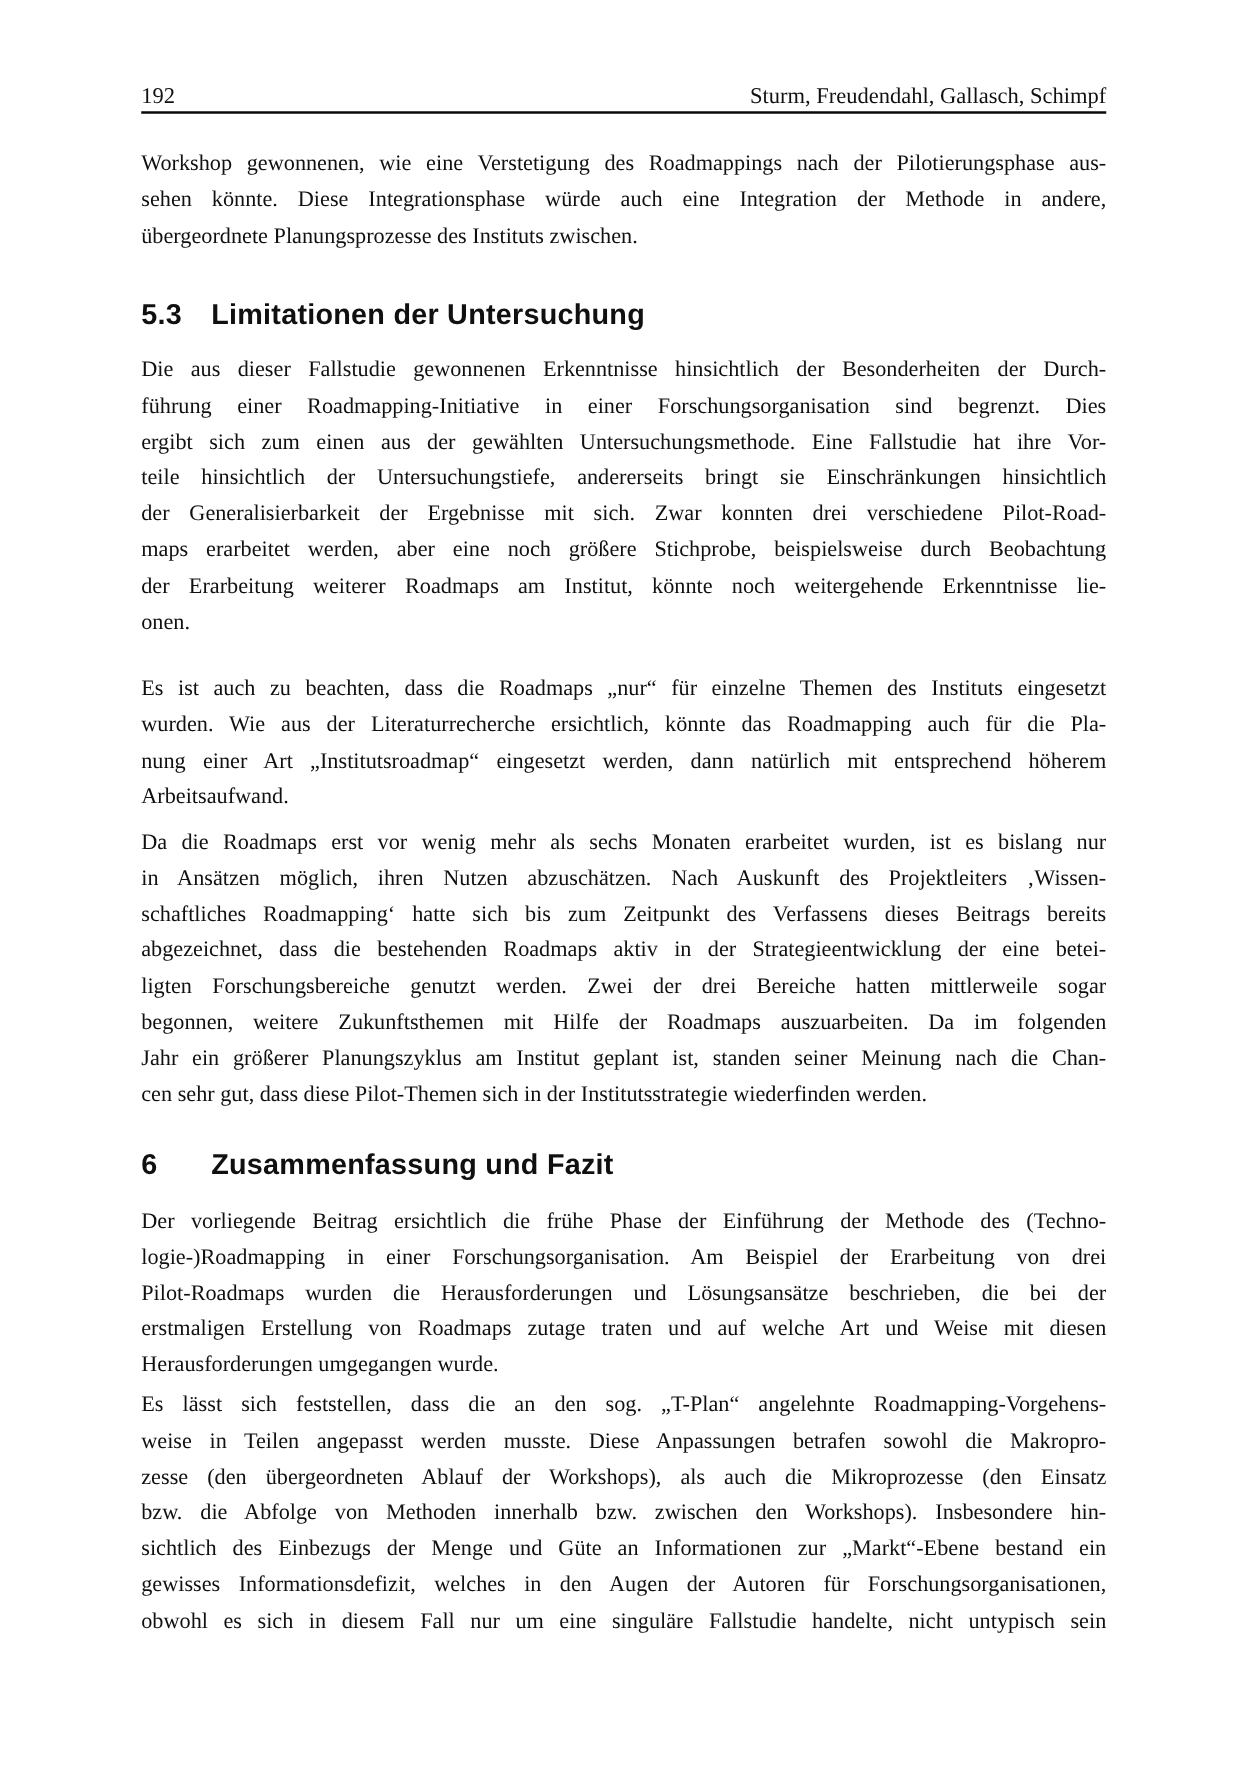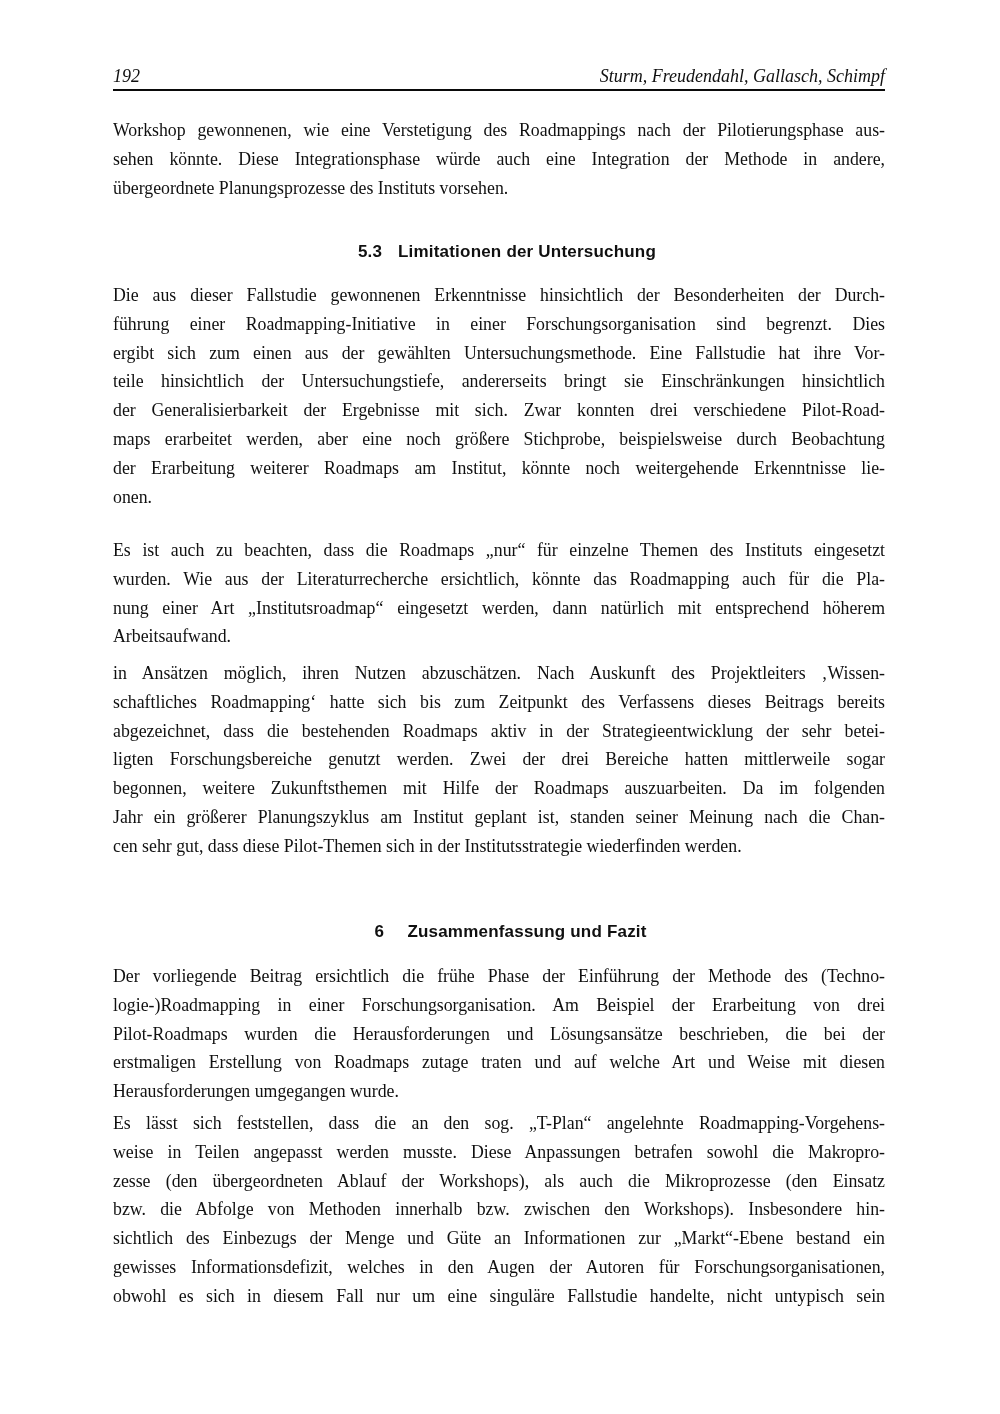--- a/index.html
+++ b/index.html
@@ -21,21 +21,20 @@
     left: 113px;
     width: 772px;
   }
   
   .header-row {
     display: flex;
     justify-content: space-between;
     align-items: center;
     font-size: 18px;
     line-height: 20px;
-    font-style: italic;
   }
   .header-rule {
     border: 0;
     border-top: 2px solid #0a0a0a;
     margin: 0;
   }
   
   .para {
     font-size: 17.8px;
     line-height: 28.8px;
@@ -46,45 +45,44 @@
     text-justify: inter-word;
     white-space: normal;
   }
   .para .line-last {
     text-align-last: left;
   }
   
   .heading {
     font-family: "Liberation Sans", sans-serif;
     font-weight: bold;
-    font-size: 17px;
+    font-size: 23px;
     line-height: 27px;
     letter-spacing: 0.2px;
-    text-align: center;
   }
   .heading .num {
     display: inline-block;
     min-width: 56px;
   }
 </style>
 </head>
 <body>
 
 <div class="page">
 
   <div class="block header-row" style="top:66px;">
     <span>192</span>
     <span>Sturm, Freudendahl, Gallasch, Schimpf</span>
   </div>
   <hr class="block header-rule" style="top:89px;">
 
   <div class="block para" style="top:116px;">
       <div class="line">Workshop gewonnenen, wie eine Verstetigung des Roadmappings nach der Pilotierungsphase aus-</div>
       <div class="line">sehen könnte. Diese Integrationsphase würde auch eine Integration der Methode in andere,</div>
-      <div class="line line-last">übergeordnete Planungsprozesse des Instituts vorsehen.</div>
+      <div class="line line-last">übergeordnete Planungsprozesse des Instituts zwischen.</div>
     </div>
 
   <div class="block heading" style="top:238px;">
     <span class="num">5.3</span><span>Limitationen der Untersuchung</span>
   </div>
 
   <div class="block para" style="top:281px;">
       <div class="line">Die aus dieser Fallstudie gewonnenen Erkenntnisse hinsichtlich der Besonderheiten der Durch-</div>
       <div class="line">führung einer Roadmapping-Initiative in einer Forschungsorganisation sind begrenzt. Dies</div>
       <div class="line">ergibt sich zum einen aus der gewählten Untersuchungsmethode. Eine Fallstudie hat ihre Vor-</div>
@@ -96,23 +94,24 @@
     </div>
 
   <div class="block para" style="top:536px;">
       <div class="line">Es ist auch zu beachten, dass die Roadmaps „nur“ für einzelne Themen des Instituts eingesetzt</div>
       <div class="line">wurden. Wie aus der Literaturrecherche ersichtlich, könnte das Roadmapping auch für die Pla-</div>
       <div class="line">nung einer Art „Institutsroadmap“ eingesetzt werden, dann natürlich mit entsprechend höherem</div>
       <div class="line line-last">Arbeitsaufwand.</div>
     </div>
 
   <div class="block para" style="top:659px;">
+      <div class="line">Da die Roadmaps erst vor wenig mehr als sechs Monaten erarbeitet wurden, ist es bislang nur</div>
       <div class="line">in Ansätzen möglich, ihren Nutzen abzuschätzen. Nach Auskunft des Projektleiters ‚Wissen-</div>
       <div class="line">schaftliches Roadmapping‘ hatte sich bis zum Zeitpunkt des Verfassens dieses Beitrags bereits</div>
-      <div class="line">abgezeichnet, dass die bestehenden Roadmaps aktiv in der Strategieentwicklung der sehr betei-</div>
+      <div class="line">abgezeichnet, dass die bestehenden Roadmaps aktiv in der Strategieentwicklung der eine betei-</div>
       <div class="line">ligten Forschungsbereiche genutzt werden. Zwei der drei Bereiche hatten mittlerweile sogar</div>
       <div class="line">begonnen, weitere Zukunftsthemen mit Hilfe der Roadmaps auszuarbeiten. Da im folgenden</div>
       <div class="line">Jahr ein größerer Planungszyklus am Institut geplant ist, standen seiner Meinung nach die Chan-</div>
       <div class="line line-last">cen sehr gut, dass diese Pilot-Themen sich in der Institutsstrategie wiederfinden werden.</div>
     </div>
 
   <div class="block heading" style="top:918px;">
     <span class="num">6</span><span>Zusammenfassung und Fazit</span>
   </div>
 

